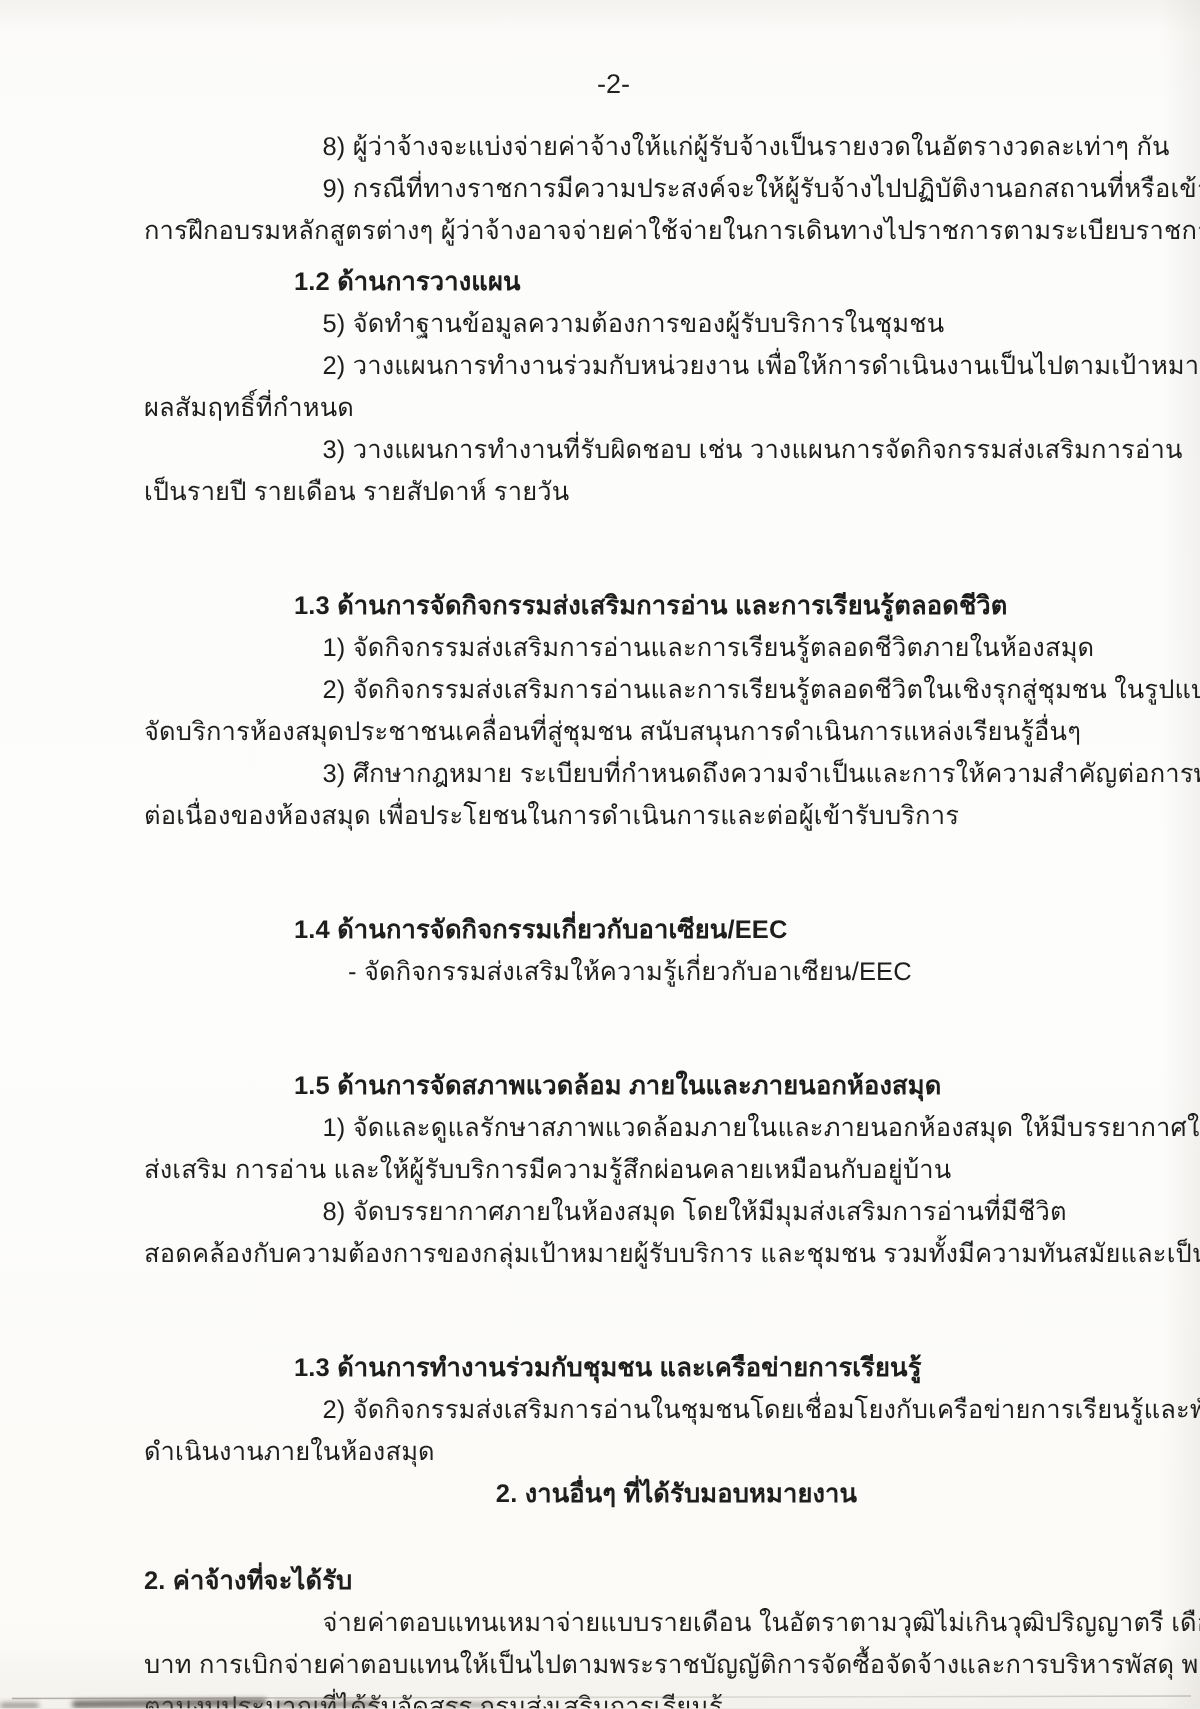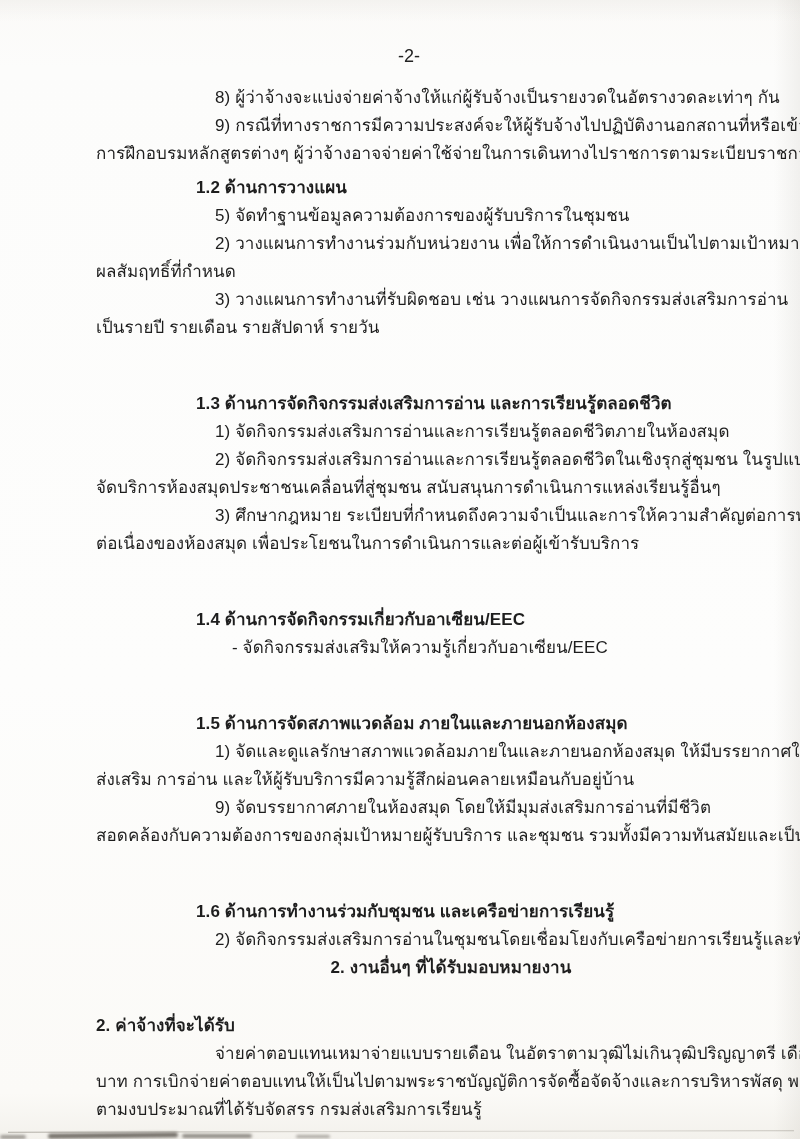--- a/index.html
+++ b/index.html
@@ -92,24 +92,25 @@
     <div class="line ind">1) จัดกิจกรรมส่งเสริมการอ่านและการเรียนรู้ตลอดชีวิตภายในห้องสมุด</div>
     <div class="line ind">2) จัดกิจกรรมส่งเสริมการอ่านและการเรียนรู้ตลอดชีวิตในเชิงรุกสู่ชุมชน ในรูปแบบต่าง ๆ อาทิ</div>
     <div class="line">จัดบริการห้องสมุดประชาชนเคลื่อนที่สู่ชุมชน สนับสนุนการดำเนินการแหล่งเรียนรู้อื่นๆ</div>
     <div class="line ind">3) ศึกษากฎหมาย ระเบียบที่กำหนดถึงความจำเป็นและการให้ความสำคัญต่อการพัฒนา</div>
     <div class="line">ต่อเนื่องของห้องสมุด เพื่อประโยชนในการดำเนินการและต่อผู้เข้ารับบริการ</div>
     <div class="line hd">1.4 ด้านการจัดกิจกรรมเกี่ยวกับอาเซียน/EEC</div>
     <div class="line dash">- จัดกิจกรรมส่งเสริมให้ความรู้เกี่ยวกับอาเซียน/EEC</div>
     <div class="line hd">1.5 ด้านการจัดสภาพแวดล้อม ภายในและภายนอกห้องสมุด</div>
     <div class="line ind">1) จัดและดูแลรักษาสภาพแวดล้อมภายในและภายนอกห้องสมุด ให้มีบรรยากาศในการ</div>
     <div class="line">ส่งเสริม การอ่าน และให้ผู้รับบริการมีความรู้สึกผ่อนคลายเหมือนกับอยู่บ้าน</div>
-    <div class="line ind">9) จัดบรรยากาศภายในห้องสมุด โดยให้มีมุมส่งเสริมการอ่านที่มีชีวิต</div>
+    <div class="line ind">8) จัดบรรยากาศภายในห้องสมุด โดยให้มีมุมส่งเสริมการอ่านที่มีชีวิต</div>
     <div class="line">สอดคล้องกับความต้องการของกลุ่มเป้าหมายผู้รับบริการ และชุมชน รวมทั้งมีความทันสมัยและเป็นปัจจุบัน</div>
-    <div class="line hd">1.6 ด้านการทำงานร่วมกับชุมชน และเครือข่ายการเรียนรู้</div>
+    <div class="line hd">1.3 ด้านการทำงานร่วมกับชุมชน และเครือข่ายการเรียนรู้</div>
     <div class="line ind">2) จัดกิจกรรมส่งเสริมการอ่านในชุมชนโดยเชื่อมโยงกับเครือข่ายการเรียนรู้และพัฒนาการ</div>
+    <div class="line">ดำเนินงานภายในห้องสมุด</div>
     <div class="line h2ind">2. งานอื่นๆ ที่ได้รับมอบหมายงาน</div>
     <div class="line h3 gap-lg">2. ค่าจ้างที่จะได้รับ</div>
     <div class="line ind">จ่ายค่าตอบแทนเหมาจ่ายแบบรายเดือน ในอัตราตามวุฒิไม่เกินวุฒิปริญญาตรี เดือนละ 15,000.-</div>
     <div class="line">บาท การเบิกจ่ายค่าตอบแทนให้เป็นไปตามพระราชบัญญัติการจัดซื้อจัดจ้างและการบริหารพัสดุ พ.ศ.2560 หรือ</div>
     <div class="line">ตามงบประมาณที่ได้รับจัดสรร กรมส่งเสริมการเรียนรู้</div>
     <div class="footer-line">/4. คุณสมบัติของผู้สมัคร...</div>
   </div>
 
   <div class="bottom-line"></div>
   <div class="smudge a"></div>

